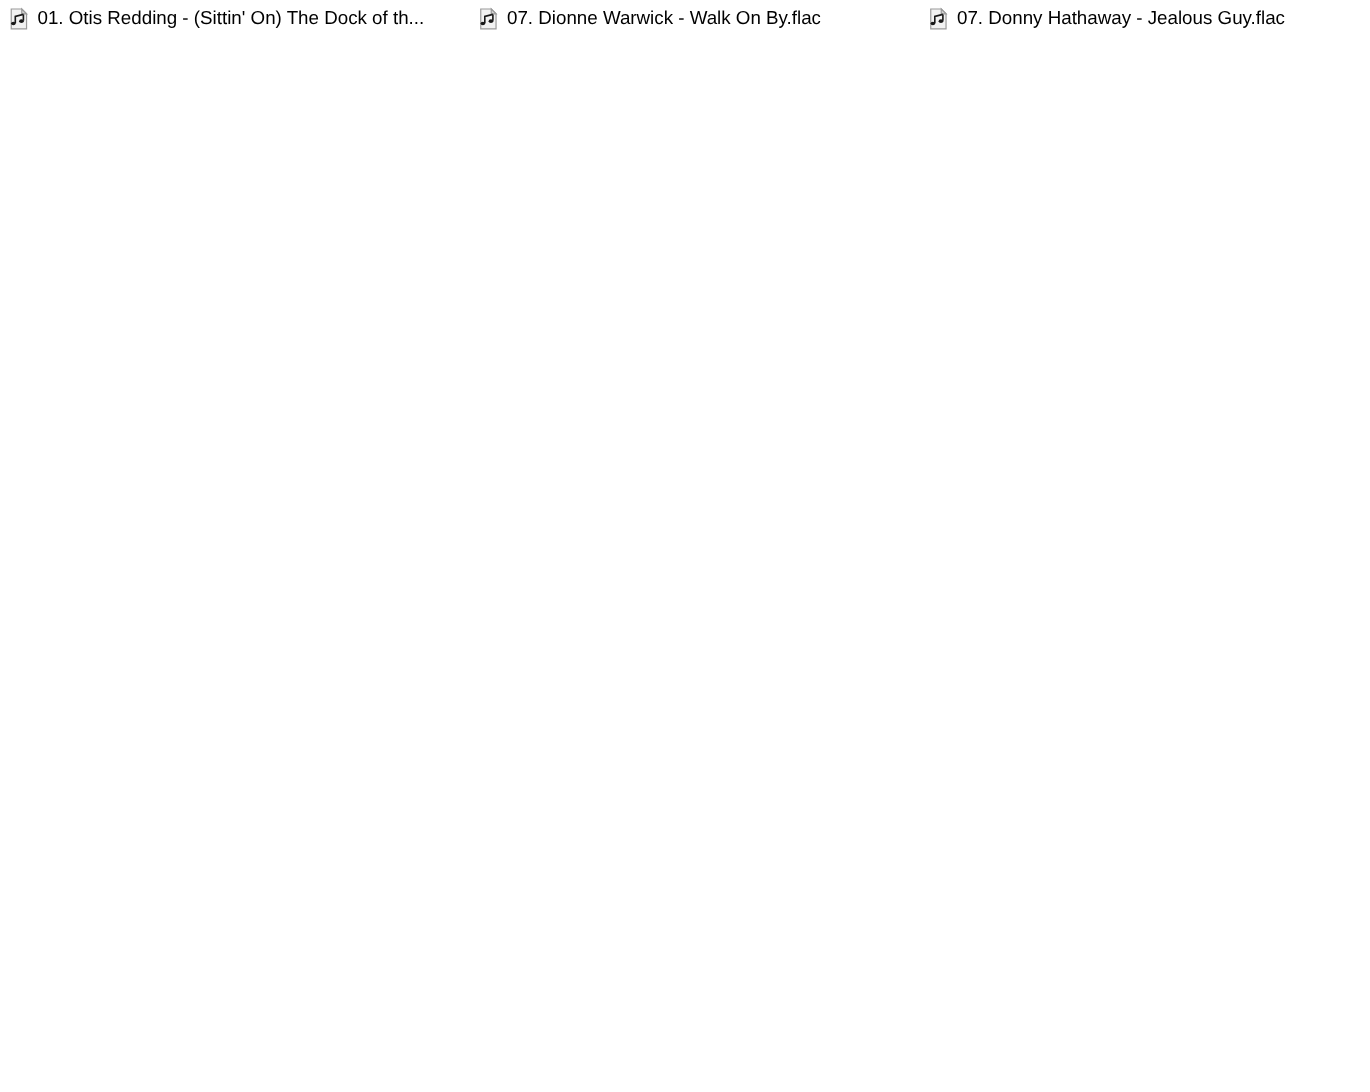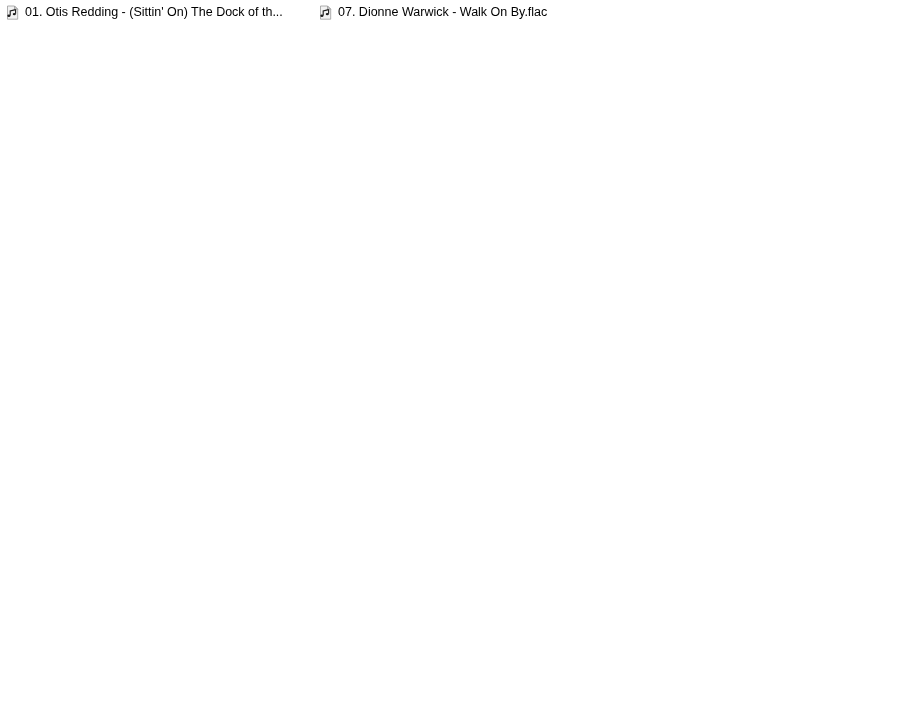--- a/index.html
+++ b/index.html
@@ -75,13 +75,26 @@
         <path d="M3.5 2 h7 l3.2 3.2 V15.2 H3.5 Z" fill="#f2f2f2" stroke="#9a9a9a" stroke-width="0.8"></path>
         <path d="M10.5 2 v3.2 h3.2 Z" fill="#d5d5d5" stroke="#9a9a9a" stroke-width="0.8"></path>
         <path d="M11.6 5.6 L6.2 6.9 v4.6" fill="none" stroke="#1a1a1a" stroke-width="1.1"></path>
         <path d="M11.6 5.6 v4.2" fill="none" stroke="#1a1a1a" stroke-width="1.1"></path>
         <ellipse cx="4.9" cy="11.7" rx="1.55" ry="1.2" fill="#1a1a1a"></ellipse>
         <ellipse cx="10.3" cy="10.1" rx="1.55" ry="1.2" fill="#1a1a1a"></ellipse>
       </svg>
     </span>
     <span class="file-label">07. Dionne Warwick - Walk On By.flac</span>
   </div>
+    <div class="file-item">
+    <span class="file-icon">
+      <svg width="17" height="17" viewBox="0 0 17 17" xmlns="http://www.w3.org/2000/svg">
+        <path d="M3.5 2 h7 l3.2 3.2 V15.2 H3.5 Z" fill="#f2f2f2" stroke="#9a9a9a" stroke-width="0.8"></path>
+        <path d="M10.5 2 v3.2 h3.2 Z" fill="#d5d5d5" stroke="#9a9a9a" stroke-width="0.8"></path>
+        <path d="M11.6 5.6 L6.2 6.9 v4.6" fill="none" stroke="#1a1a1a" stroke-width="1.1"></path>
+        <path d="M11.6 5.6 v4.2" fill="none" stroke="#1a1a1a" stroke-width="1.1"></path>
+        <ellipse cx="4.9" cy="11.7" rx="1.55" ry="1.2" fill="#1a1a1a"></ellipse>
+        <ellipse cx="10.3" cy="10.1" rx="1.55" ry="1.2" fill="#1a1a1a"></ellipse>
+      </svg>
+    </span>
+    <span class="file-label">07. Donny Hathaway - Jealous Guy.flac</span>
+  </div>
   </div>
 
 </body></html>

